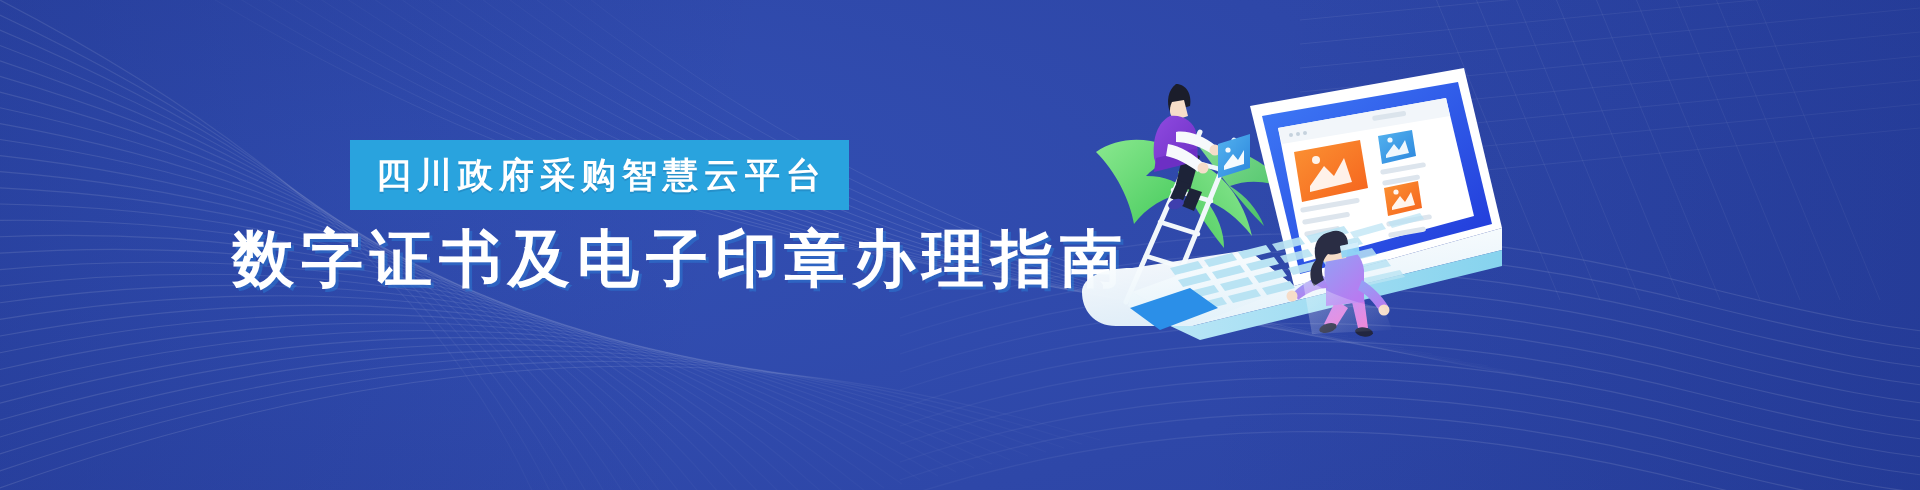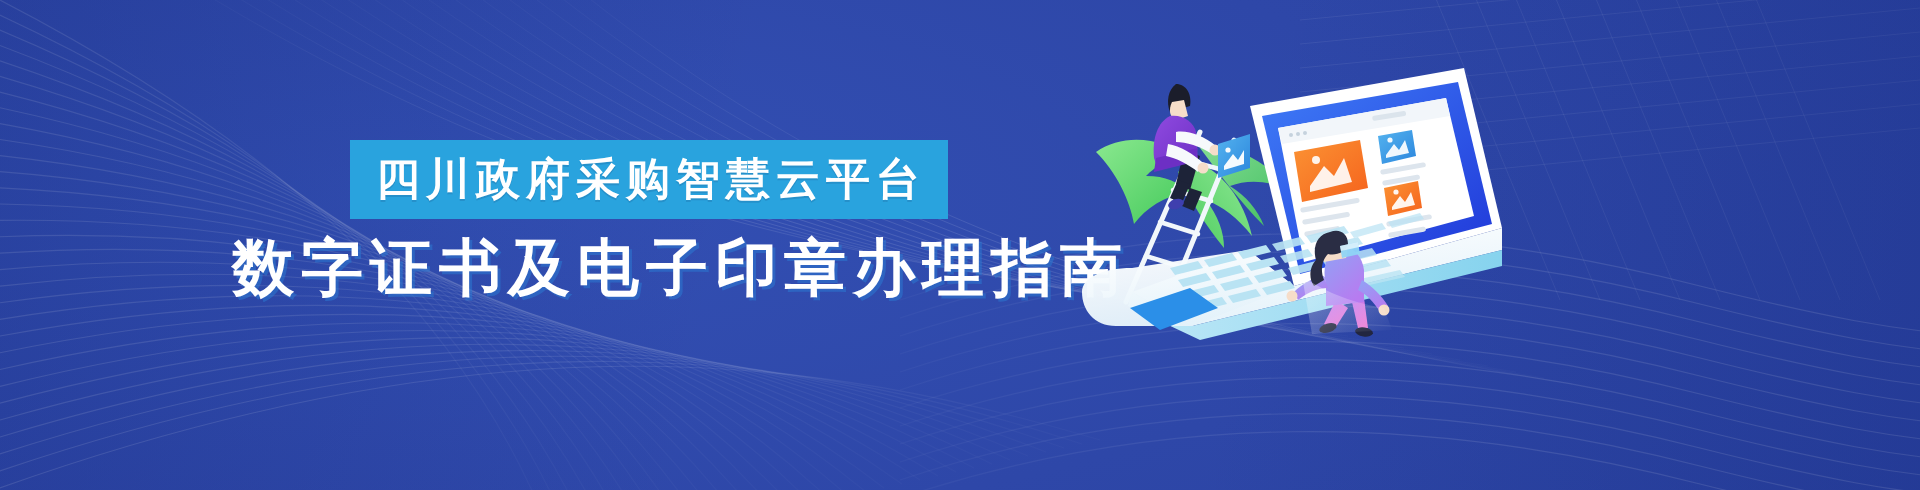--- a/index.html
+++ b/index.html
@@ -43,21 +43,21 @@
     position: absolute;
     left: 232px;
     top: 140px;
     width: 760px;
   }
 
   .badge {
     display: inline-block;
     background: #29a3de;
     color: #ffffff;
-    font-size: 44px;
+    font-size: 35px;
     line-height: 1;
     letter-spacing: 6px;
     padding: 17px 22px 18px 26px;
     font-weight: 700;
     white-space: nowrap;
     margin-left: 118px;
     text-shadow: 0 2px 0 rgba(20,60,110,0.18);
   }
 
   .main-title {

